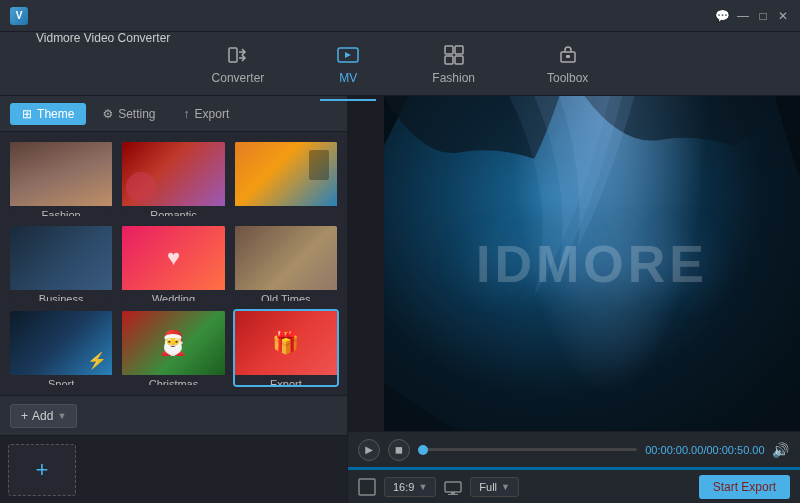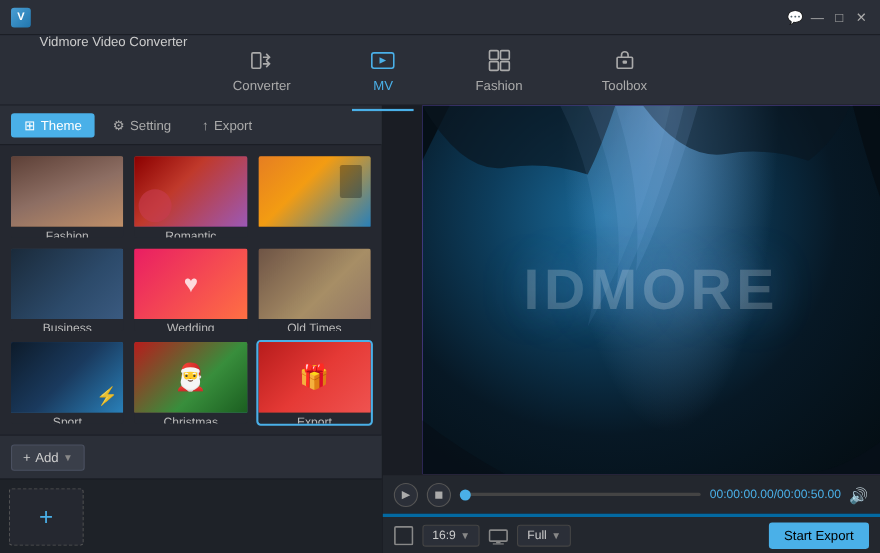--- a/index.html
+++ b/index.html
@@ -228,21 +228,21 @@
     
     #right-panel {
       flex: 1;
       display: flex;
       flex-direction: column;
       background: #1a1d24;
     }
 
     #video-preview {
       flex: 1;
-      background: #8b5cf6;
+      background: #0369a1;
       position: relative;
       overflow: hidden;
       display: flex;
       align-items: center;
       justify-content: center;
       margin-left: 36px;
     }
 
     
     #preview-bg {
@@ -325,21 +325,21 @@
       border-radius: 3px;
       padding: 3px 8px;
       cursor: pointer;
       color: #ccc;
       font-size: 11px;
     }
     .chevron { font-size: 9px; color: #888; }
     #start-export-btn {
       margin-left: auto;
       background: #4ab0e8;
-      color: #000000;
+      color: #7f1d1d;
       border: none;
       border-radius: 3px;
       padding: 5px 14px;
       cursor: pointer;
       font-size: 12px;
       font-weight: 500;
     }
   </style>
 </head>
 <body>

